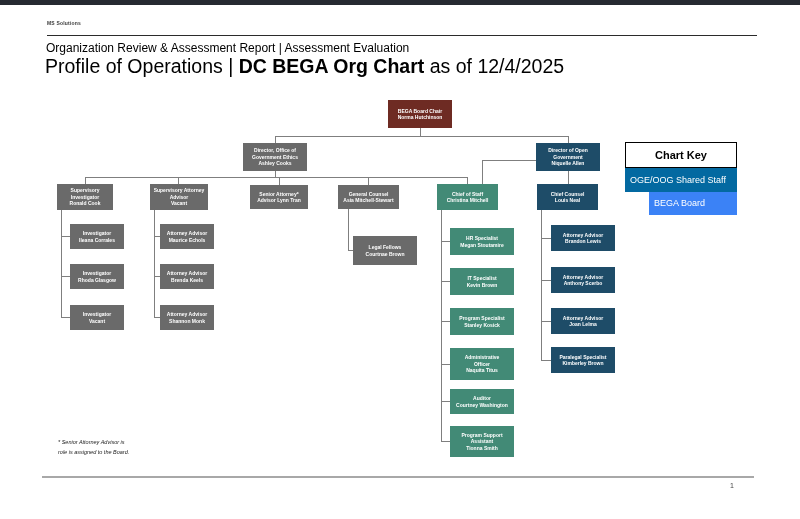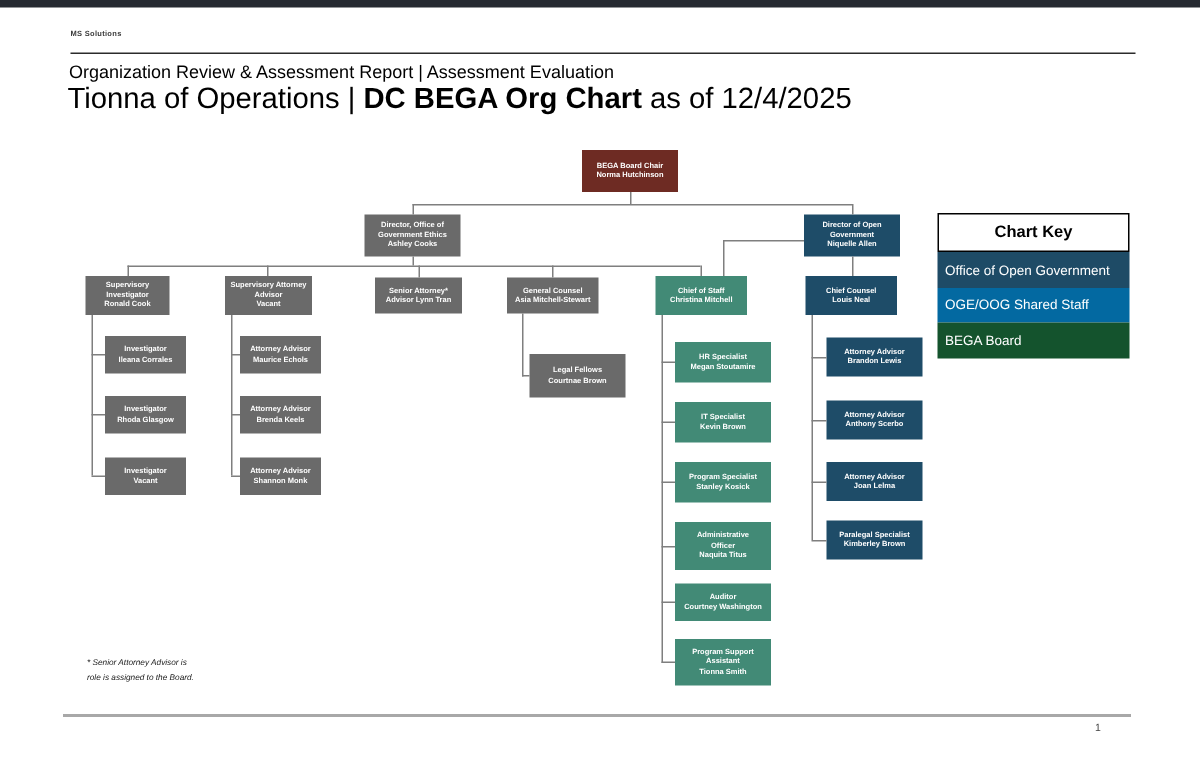--- a/index.html
+++ b/index.html
@@ -8,38 +8,38 @@
   .topbar{position:absolute;left:0;top:0;width:800px;height:5px;background:#262a31;}
   .brand{position:absolute;left:47px;top:20px;font-size:5px;font-weight:bold;color:#3a3a3a;letter-spacing:.2px;}
   .rule-top{position:absolute;left:47px;top:35px;width:710px;height:1px;background:#2b2b2b;}
   .subtitle{position:absolute;left:46px;top:41px;font-size:12px;color:#000;}
   .title{position:absolute;left:45px;top:55px;font-size:19.5px;color:#000;white-space:nowrap;}
   .title .b{font-weight:bold;text-align:center;}
   #chart{position:absolute;left:0;top:0;width:800px;height:519px;}
   .node{position:absolute;display:flex;flex-direction:column;align-items:center;justify-content:center;
         color:#fff;font-weight:bold;font-size:5px;line-height:1.3;text-align:center;padding:1px;box-sizing:border-box;}
   .conn{position:absolute;background:#7f7f7f;}
-  .legend{position:absolute;left:625px;top:142px;width:128px;}
+  .legend{position:absolute;left:625px;top:142px;width:112px;}
   .legend-title{height:26px;background:#fff;border:1px solid #000;box-sizing:border-box;display:flex;
         align-items:center;justify-content:center;font-weight:bold;font-size:11px;color:#000;}
   .legend-row{height:23.5px;display:flex;align-items:center;padding-left:5px;box-sizing:border-box;
         color:#fff;font-size:9px;}
   .footnote{position:absolute;left:58px;top:438px;font-size:5.5px;font-style:italic;color:#1a1a1a;line-height:1.8;}
   .rule-bottom{position:absolute;left:42px;top:476px;width:712px;height:2px;background:#a8a8a8;}
   .pagenum{position:absolute;left:730px;top:482px;font-size:7px;color:#444;}
 </style>
 </head>
 <body>
 
 <div class="page">
   <div class="topbar"></div>
   <div class="brand">MS Solutions</div>
   <div class="rule-top"></div>
   <div class="subtitle">Organization Review &amp; Assessment Report | Assessment Evaluation</div>
-  <div class="title"><span>Tionna of Operations | </span><span class="b">DC BEGA Org Chart</span><span> as of 12/4/2025</span></div>
+  <div class="title"><span>Profile of Operations | </span><span class="b">DC BEGA Org Chart</span><span> as of 12/4/2025</span></div>
 
   <div id="chart">
       <div class="node" style="left: 388px; top: 100px; width: 64px; height: 28px; background: rgb(110, 43, 35);">
         <div>BEGA Board Chair</div>
         <div>Norma Hutchinson</div>
       </div>
       <div class="node" style="left: 243px; top: 143px; width: 64px; height: 28px; background: rgb(106, 106, 106);">
         <div>Director,  Office of</div>
         <div>Government Ethics</div>
         <div>Ashley Cooks</div>
@@ -179,23 +179,22 @@
       <div class="conn" style="left: 441px; top: 441px; width: 9px; height: 1px; background: rgb(127, 127, 127);"></div>
       <div class="conn" style="left: 541px; top: 238px; width: 10px; height: 1px; background: rgb(127, 127, 127);"></div>
       <div class="conn" style="left: 541px; top: 280px; width: 10px; height: 1px; background: rgb(127, 127, 127);"></div>
       <div class="conn" style="left: 541px; top: 321px; width: 10px; height: 1px; background: rgb(127, 127, 127);"></div>
       <div class="conn" style="left: 541px; top: 360px; width: 10px; height: 1px; background: rgb(127, 127, 127);"></div>
     </div>
 
   <div class="legend">
     <div class="legend-title">Chart  Key</div>
     <div id="legend-rows">
-        <div class="legend-row" style="background: rgb(30, 75, 102);">Office of Open Government</div>
         <div class="legend-row" style="background: #0369a1;">OGE/OOG Shared Staff</div>
-        <div class="legend-row" style="background: #14532d;">BEGA Board</div>
+        <div class="legend-row" style="background: #3b82f6; margin-left: 24px;">BEGA Board</div>
       </div>
   </div>
 
   <div class="footnote">
     <div>* Senior Attorney Advisor is</div>
     <div>role is assigned to the Board.</div>
   </div>
   <div class="rule-bottom"></div>
   <div class="pagenum">1</div>
 </div>

